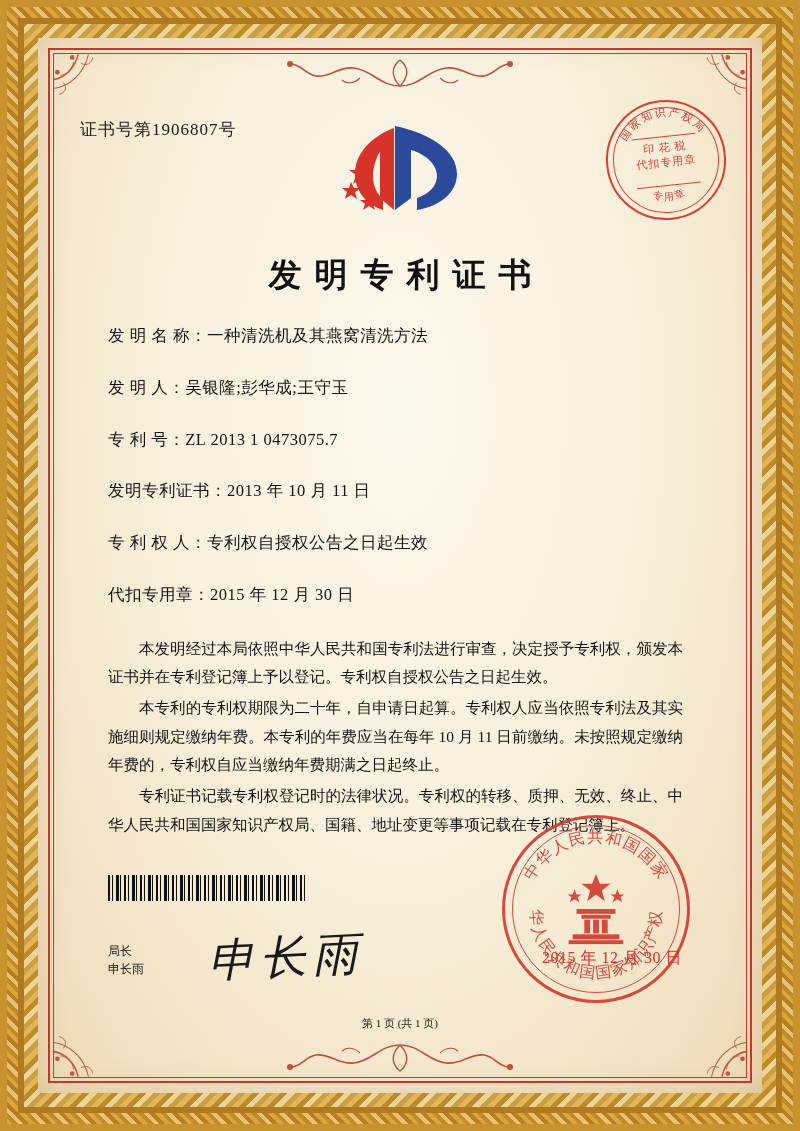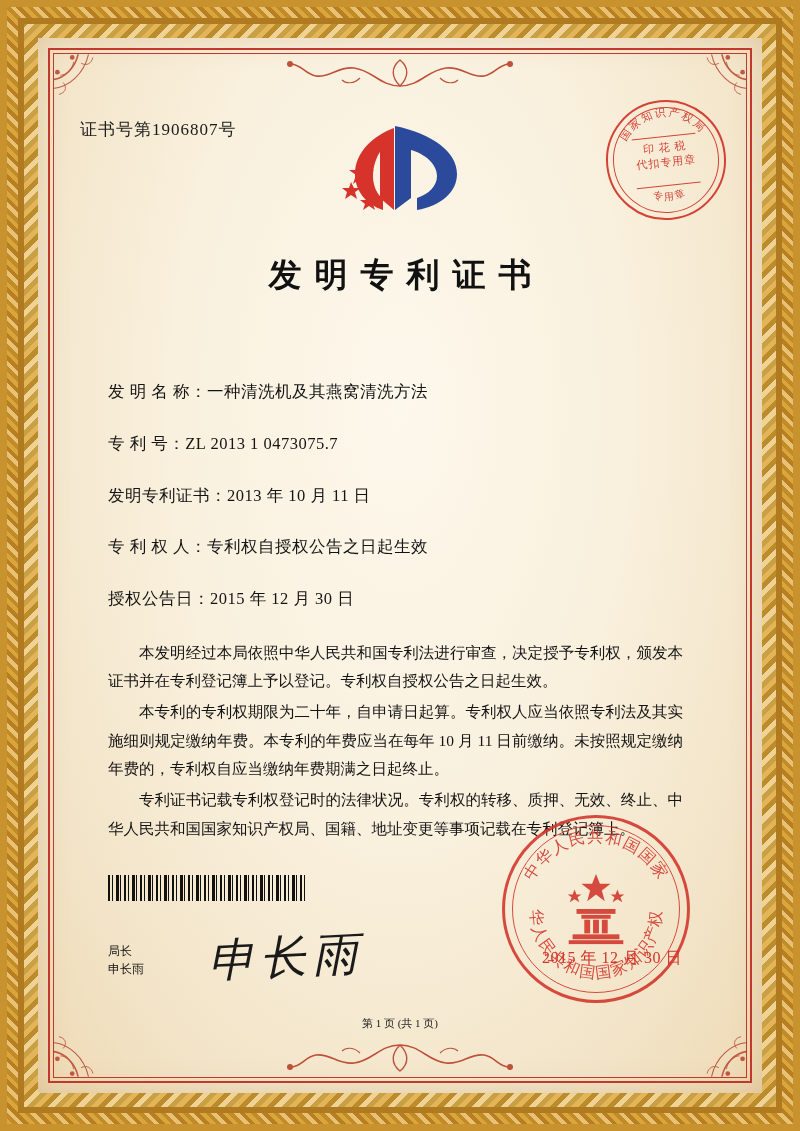--- a/index.html
+++ b/index.html
@@ -154,21 +154,21 @@
     font-size: 33px;
     font-weight: bold;
     letter-spacing: 13px;
     color: #111;
     margin: 112px 0 0 0;
     font-family: "Liberation Serif", "DejaVu Serif", serif;
     text-indent: 13px;
   }
 
   .fields {
-    margin-top: 82px;
+    margin-top: 26px;
     padding-left: 28px;
   }
   .field {
     font-size: 16.5px;
     color: #141414;
     margin-bottom: 27px;
     line-height: 1.5;
   }
   .field .lbl {
     display: inline-block;
@@ -382,30 +382,33 @@
       <div class="bar2"></div>
     </div>
 
     <div class="title">发明专利证书</div>
 
     <div class="fields">
       <div class="field">
         <span class="lbl">发 明 名 称：</span><span class="val">一种清洗机及其燕窝清洗方法</span>
       </div>
       <div class="field">
+        <span class="lbl">发  明  人：</span><span class="val">吴银隆;彭华成;王守玉</span>
+      </div>
+      <div class="field">
         <span class="lbl">专  利  号：</span><span class="val">ZL 2013 1 0473075.7</span>
       </div>
       <div class="field">
         <span class="lbl">发明专利证书：</span><span class="val">2013 年 10 月 11 日</span>
       </div>
       <div class="field">
         <span class="lbl">专 利 权 人：</span><span class="val">专利权自授权公告之日起生效</span>
       </div>
       <div class="field">
-        <span class="lbl">授权公告日：</span><span class="val">2015 年 12 月 30 日</span>
+        <span class="lbl">代扣专用章：</span><span class="val">2015 年 12 月 30 日</span>
       </div>
     </div>
 
     <div class="paras">
       <p class="para">本发明经过本局依照中华人民共和国专利法进行审查，决定授予专利权，颁发本证书并在专利登记簿上予以登记。专利权自授权公告之日起生效。</p>
       <p class="para">本专利的专利权期限为二十年，自申请日起算。专利权人应当依照专利法及其实施细则规定缴纳年费。本专利的年费应当在每年 10 月 11 日前缴纳。未按照规定缴纳年费的，专利权自应当缴纳年费期满之日起终止。</p>
       <p class="para">专利证书记载专利权登记时的法律状况。专利权的转移、质押、无效、终止、中华人民共和国国家知识产权局、国籍、地址变更等事项记载在专利登记簿上。</p>
     </div>
 
     <div class="barcode"></div>

